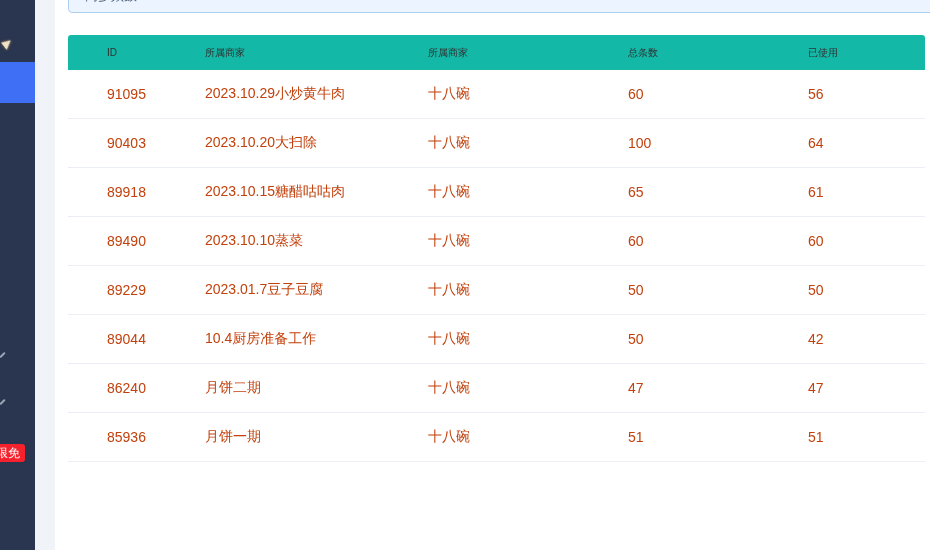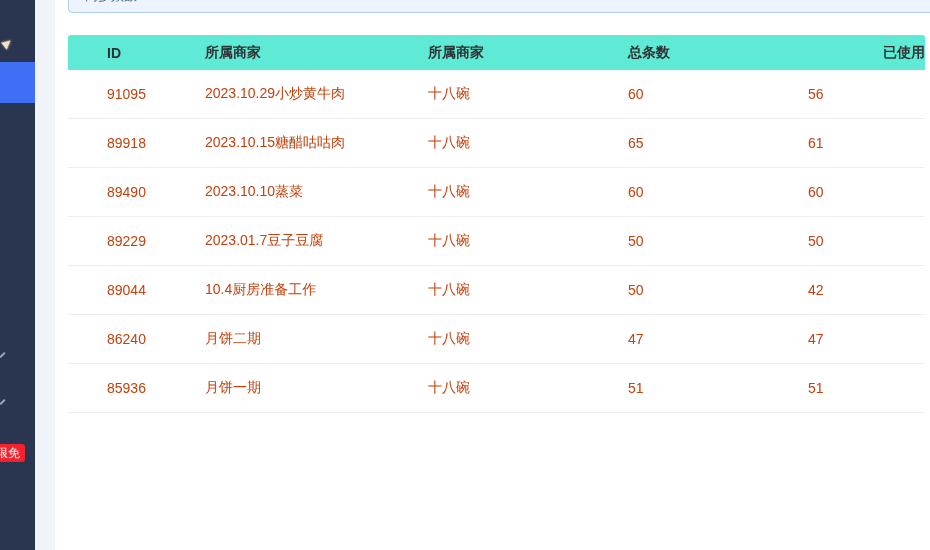--- a/index.html
+++ b/index.html
@@ -50,31 +50,31 @@
     overflow:hidden;
   }
   
   .tablewrap{
     position:absolute;left:68px;top:35px;width:857px;z-index:2;
   }
   table.grid{
     width:857px;border-collapse:collapse;table-layout:fixed;
   }
   table.grid th{
-    background:#5eead4;height:35px;padding:0;margin:0;
-    font-size:14px;font-weight:700;color:#303133;text-align:left;
+    background:#14b8a6;height:35px;padding:0;margin:0;
+    font-size:10px;font-weight:400;color:#303133;text-align:left;
     vertical-align:middle;
   }
   table.grid td{
     height:48px;padding:0;font-size:14px;color:#c2410c;text-align:left;
     vertical-align:middle;border-bottom:1px solid #ebeef5;background:#fff;
   }
   table.grid th:first-child,table.grid td:first-child{padding-left:39px;}
   table.grid th:first-child{border-top-left-radius:3px;}
-  table.grid th:last-child{border-top-right-radius:3px;text-align:right;}
+  table.grid th:last-child{border-top-right-radius:3px;}
 </style>
 </head>
 <body>
 
 <div class="card"></div>
 
 <div class="alert">
   <span>同步频数： 5%</span>
 </div>
 
@@ -96,20 +96,27 @@
         <th>已使用</th>
       </tr>
     </thead>
     <tbody>
       <tr>
         <td>91095</td>
         <td>2023.10.29小炒黄牛肉</td>
         <td>十八碗</td>
         <td>60</td>
         <td>56</td>
+      </tr>
+      <tr>
+        <td>90403</td>
+        <td>2023.10.20大扫除</td>
+        <td>十八碗</td>
+        <td>100</td>
+        <td>64</td>
       </tr>
       <tr>
         <td>89918</td>
         <td>2023.10.15糖醋咕咕肉</td>
         <td>十八碗</td>
         <td>65</td>
         <td>61</td>
       </tr>
       <tr>
         <td>89490</td>

